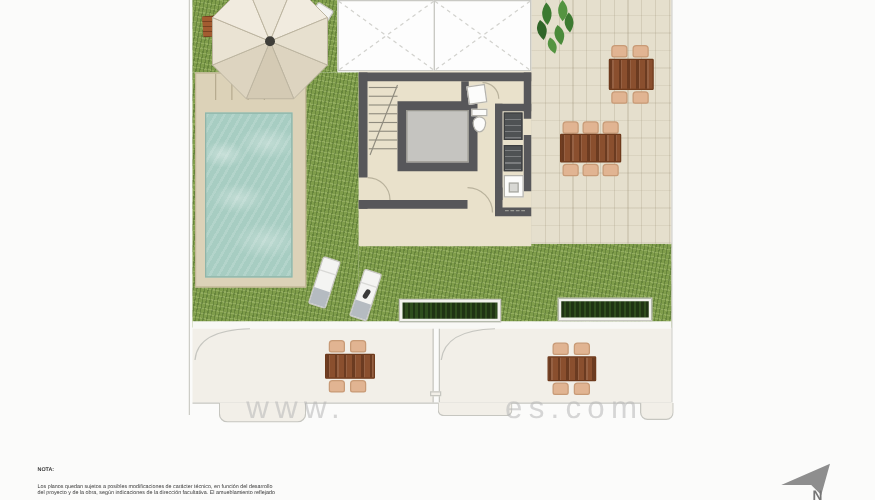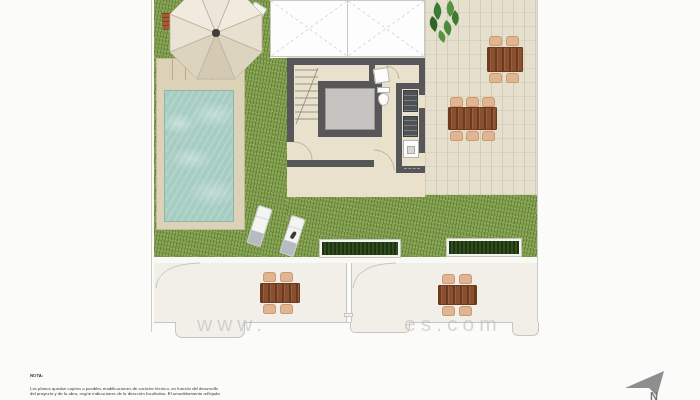--- a/index.html
+++ b/index.html
@@ -35,21 +35,21 @@
   .planter{background-color:#2f4e1e;border:2px solid #f2f2ee;box-shadow:0 0 0 1px #c6c6be;box-sizing:border-box;
     background-image:repeating-linear-gradient(90deg, rgba(0,0,0,0.35) 0 2px, transparent 2px 4px);}
   .balcony{background:#f2efe8;}
   .edge{background:#cdcdc7;}
   .divline{background:#c6c6c0;}
   .notch{background:#f2efe8;border:1px solid #c6c6c0;border-top:none;box-sizing:border-box;}
   .unit{background-color:#4f5254;border:1px solid #3c3e40;box-sizing:border-box;
     background-image:repeating-linear-gradient(0deg, rgba(255,255,255,0.25) 0 1px, transparent 1px 5px);}
   .fixture{background:#fcfcfb;border:1px solid #b5b3ac;box-sizing:border-box;}
   .stepline{background:#b7ac90;}
-  .wm{position:absolute;top:312px;font-size:21px;letter-spacing:5px;color:rgba(182,182,182,0.55);}
+  .wm{position:absolute;top:312px;font-size:25px;letter-spacing:5px;color:rgba(182,182,182,0.55);}
   .note{position:absolute;color:#3a3a3a;font-size:4.3px;line-height:5px;letter-spacing:0;}
   #overlay{position:absolute;left:0;top:0;pointer-events:none;}
 </style>
 </head>
 <body>
 
 <div class="abs edge" style="left:151px;top:0;width:1px;height:332px;"></div>
 <div class="abs edge" style="left:537px;top:0;width:1px;height:322px;"></div>
 
 <div class="abs grass" style="left:154px;top:0;width:116px;height:58px;"></div>

